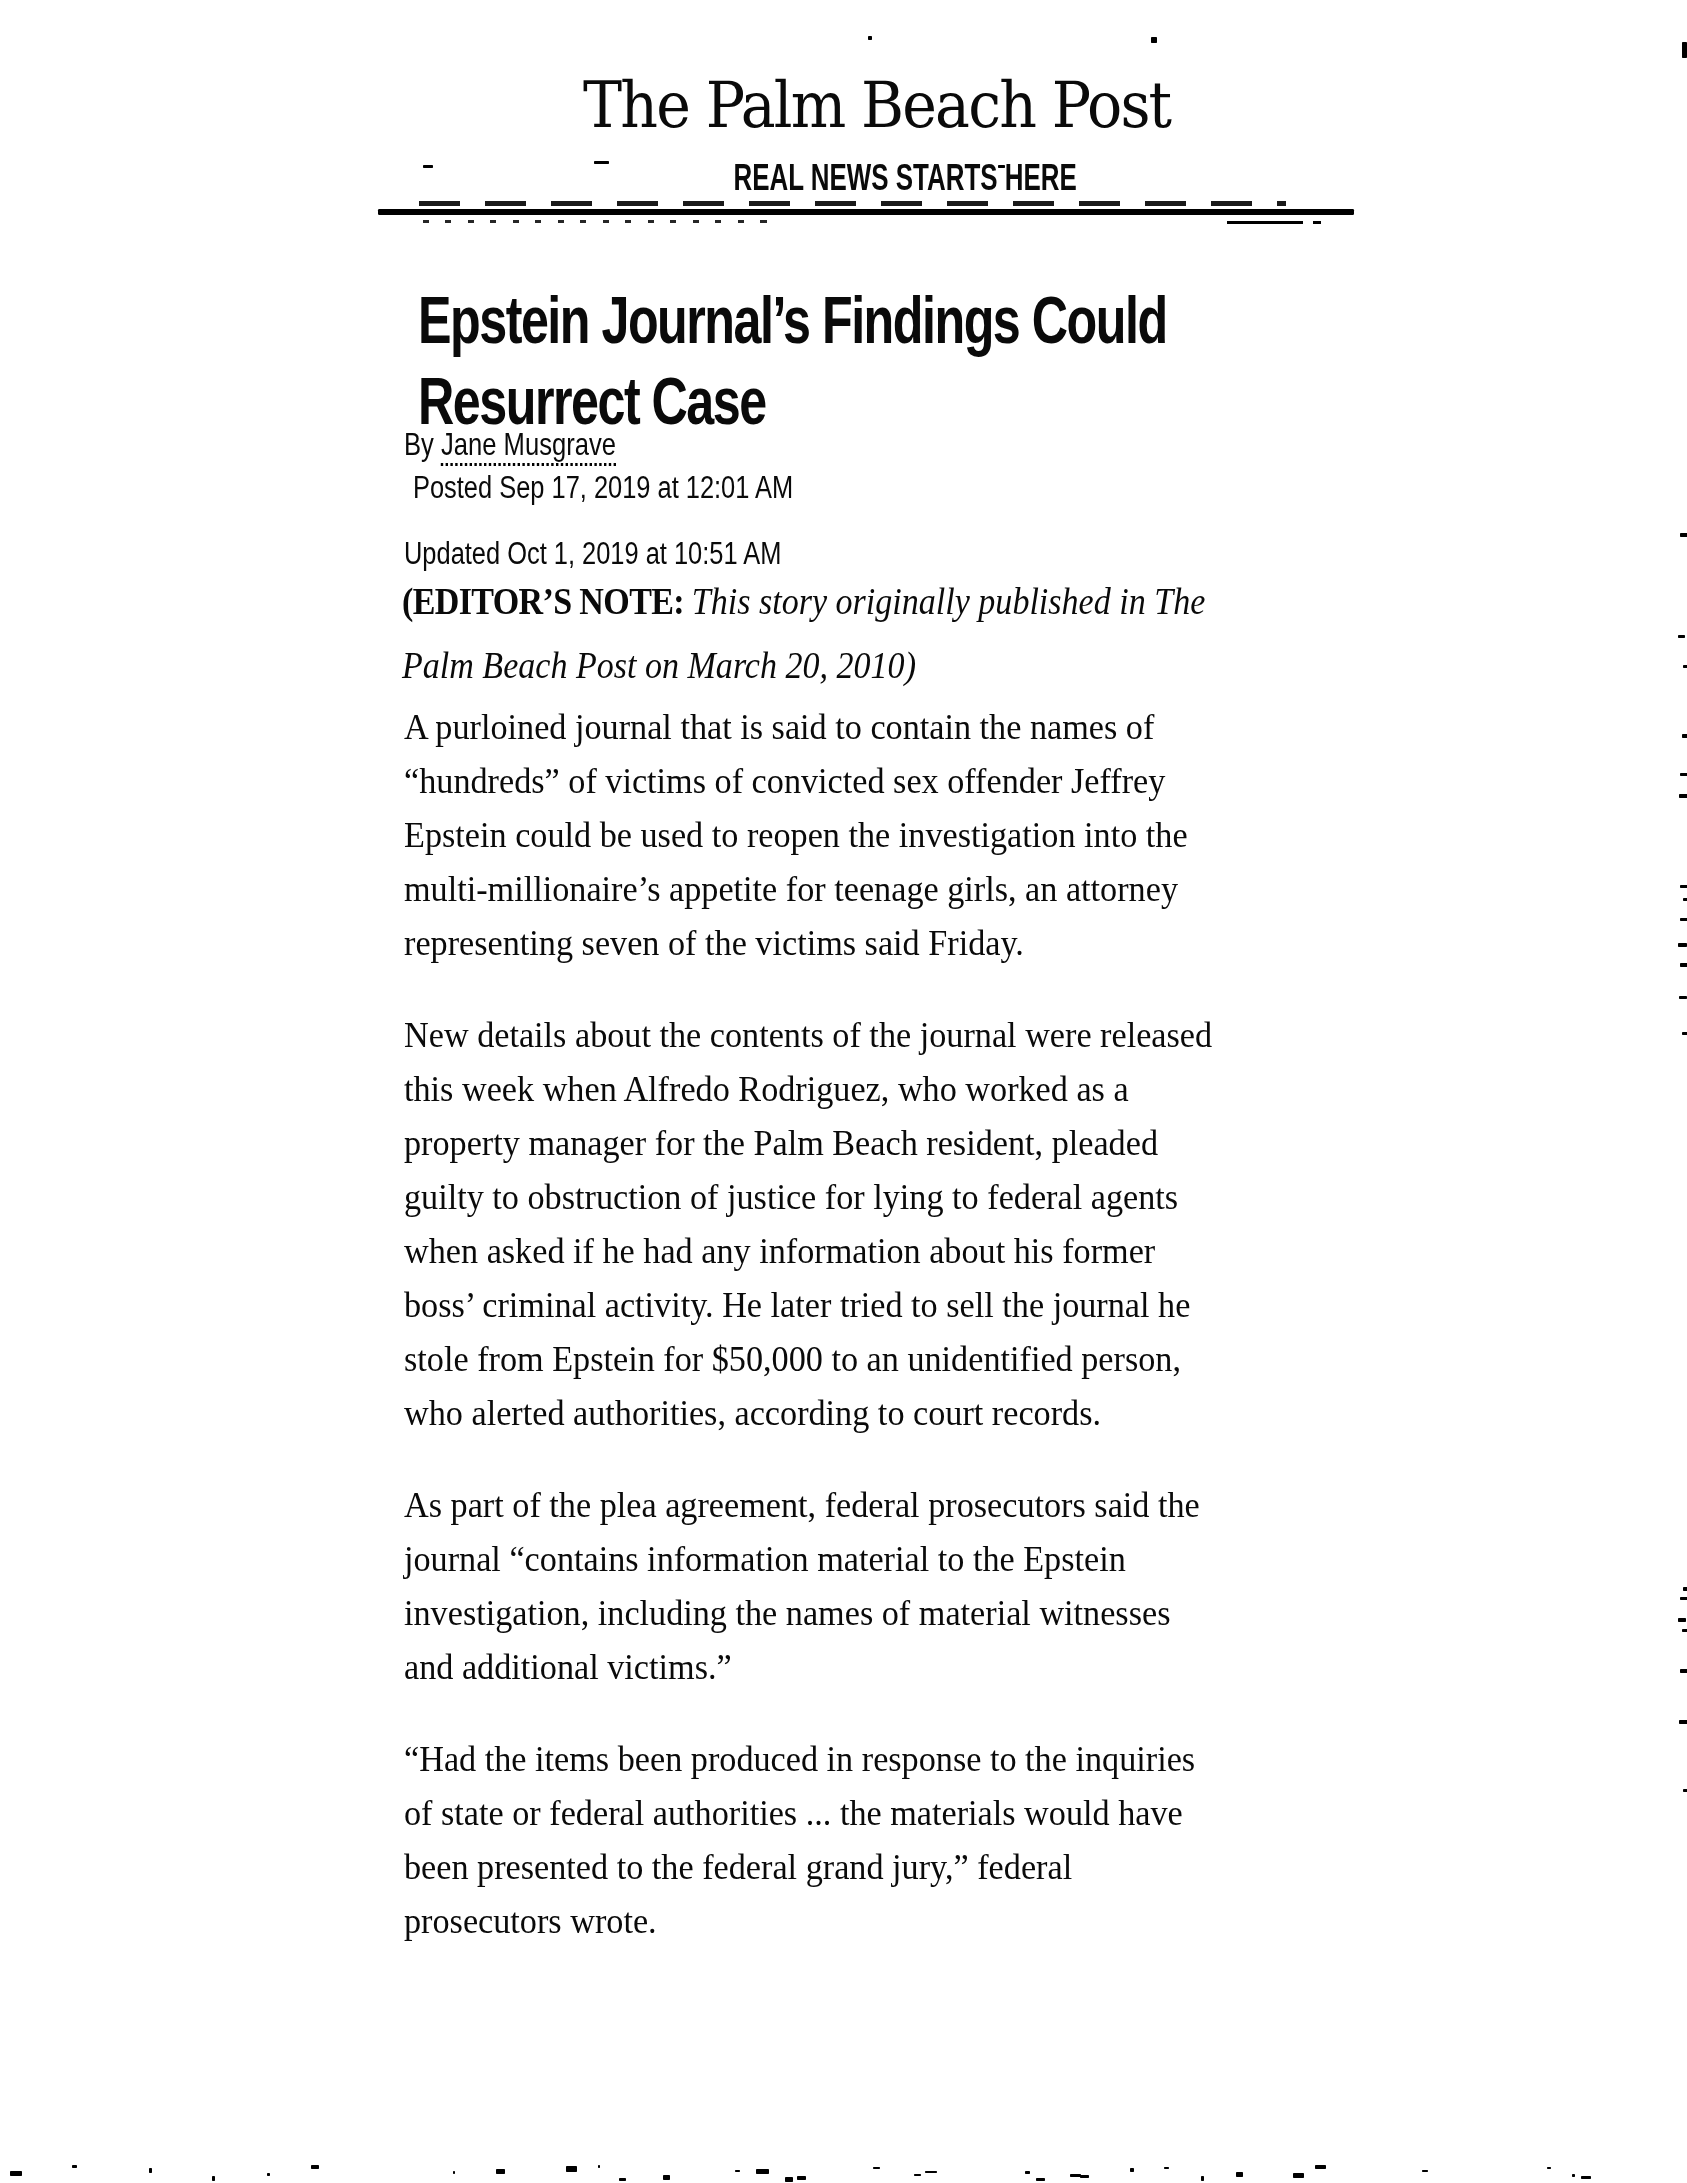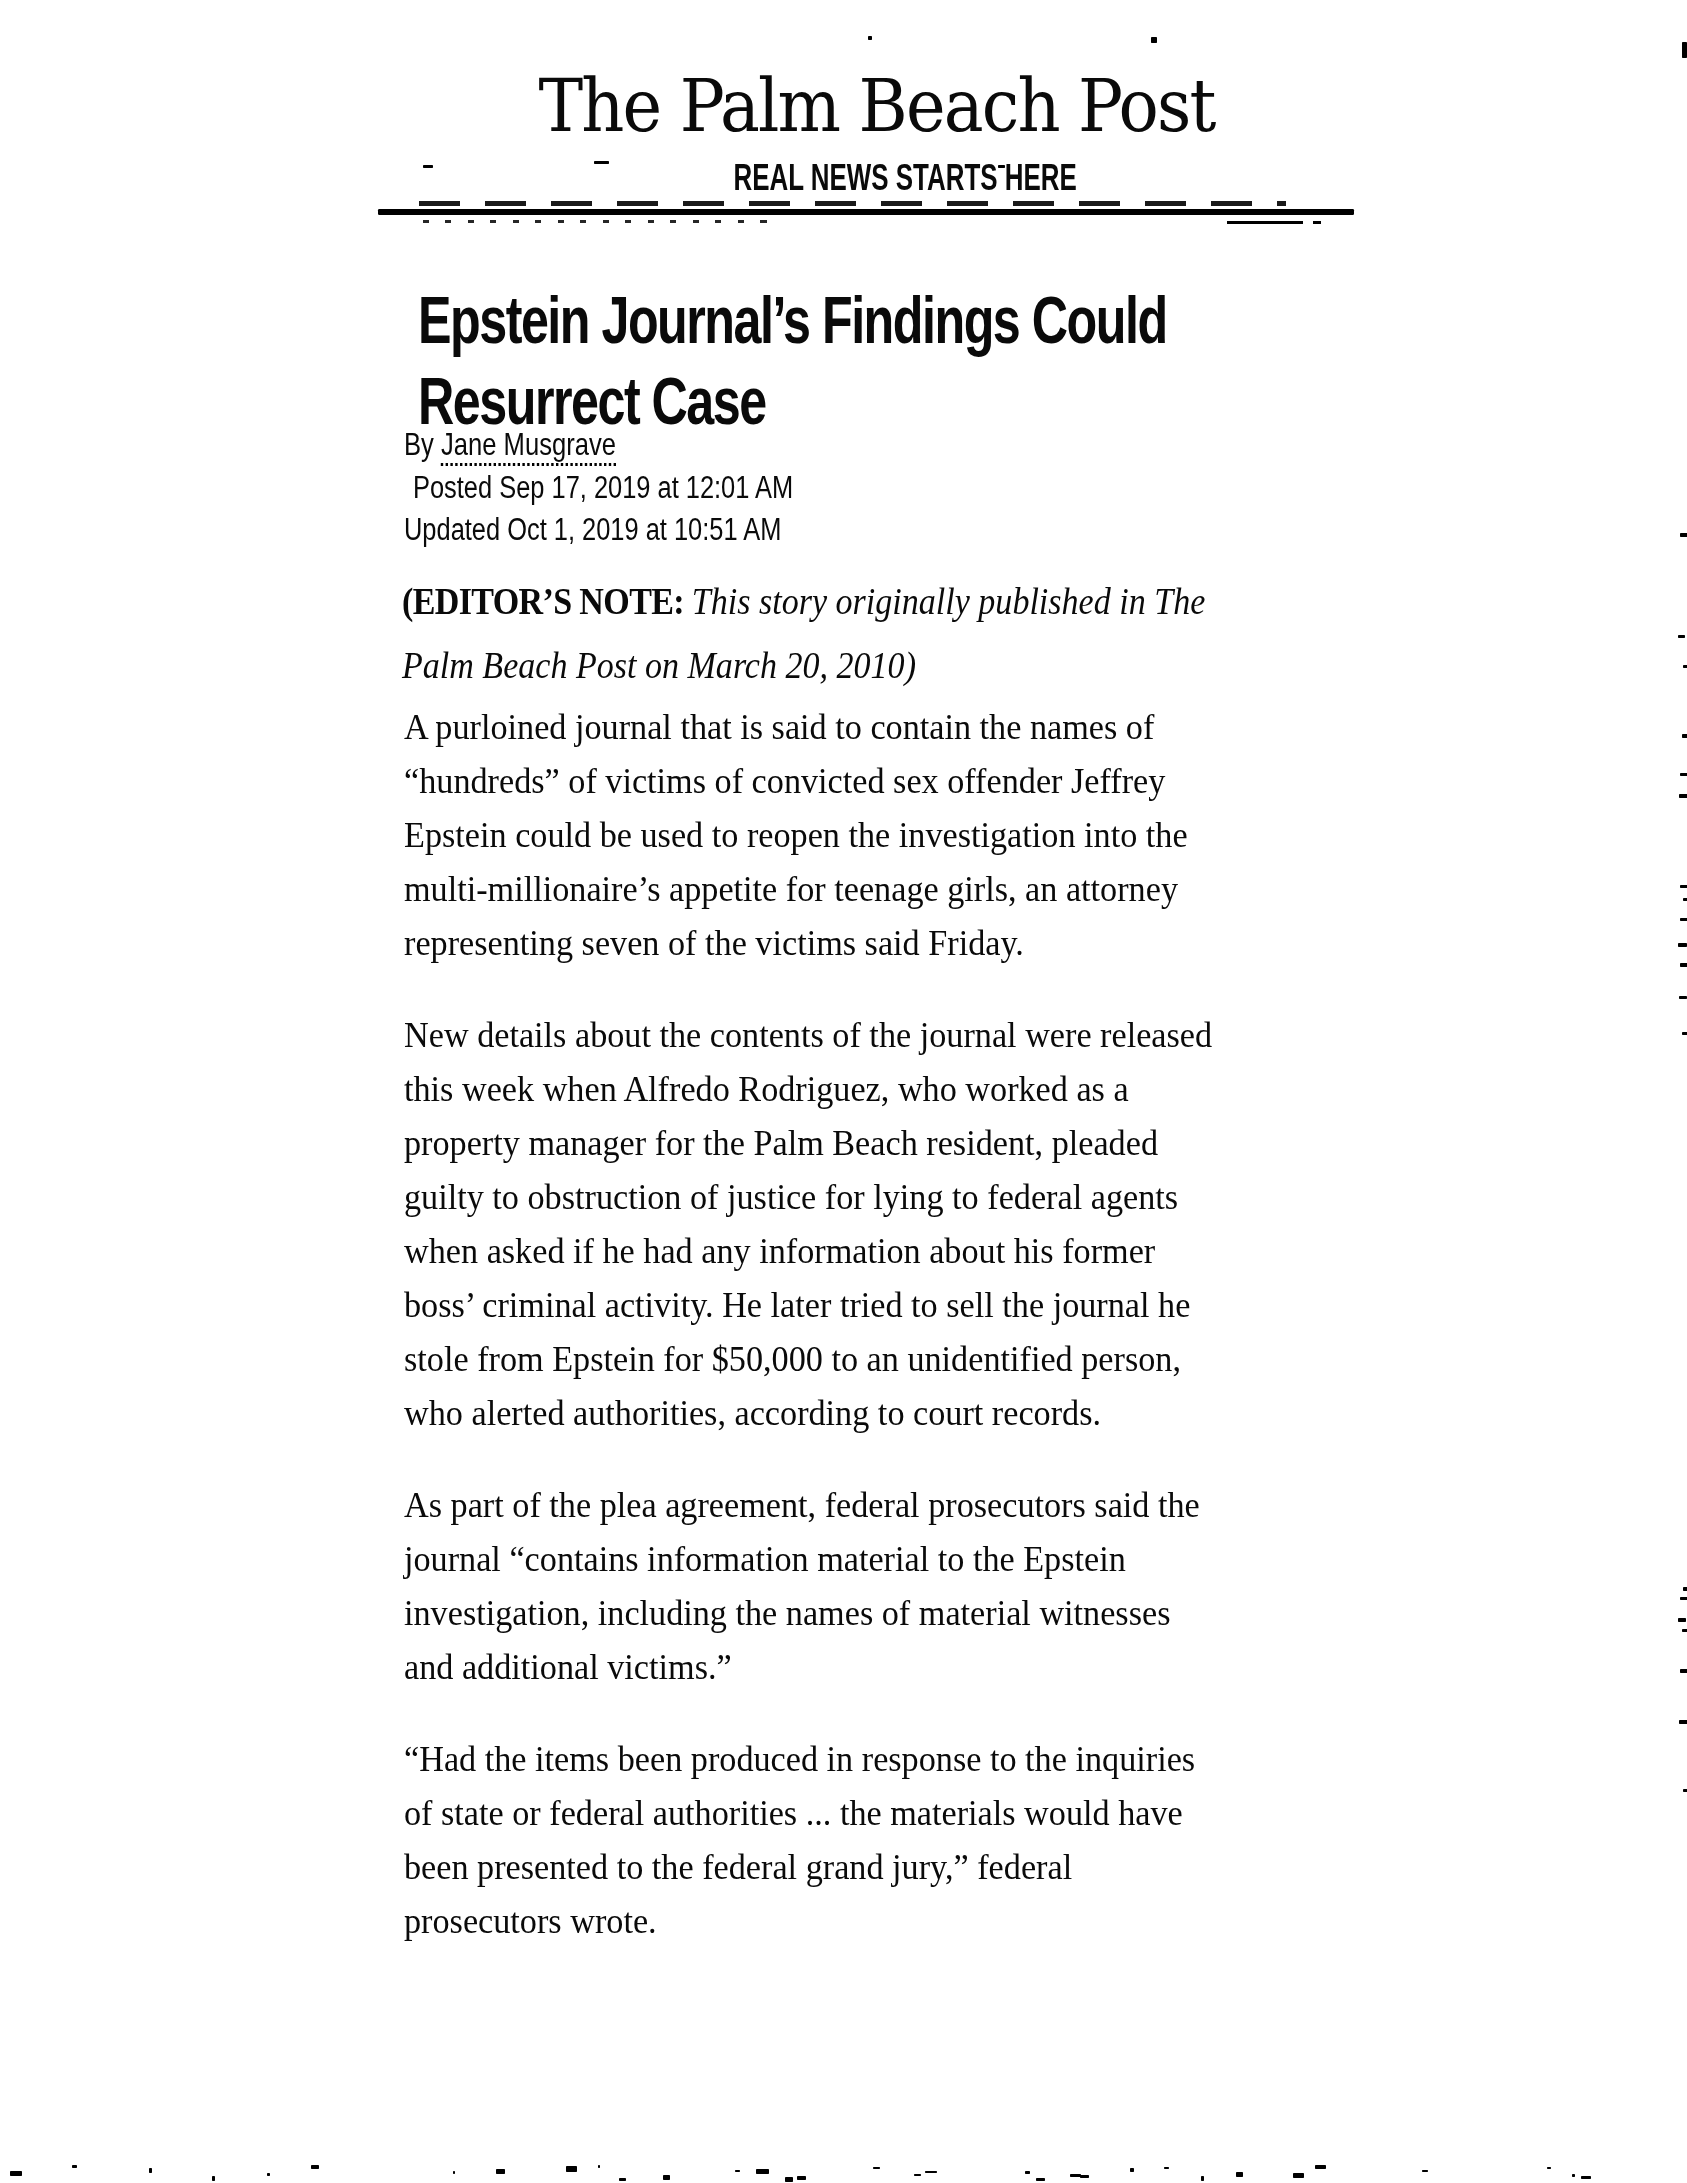--- a/index.html
+++ b/index.html
@@ -16,21 +16,21 @@
   
   .masthead {
     position: absolute;
     top: 53px;
     left: 66px;
     right: 0;
     text-align: center;
   }
   .masthead-title {
     font-family: "DejaVu Serif", "Liberation Serif", serif;
-    font-size: 72px;
+    font-size: 63px;
     line-height: 106px;
     letter-spacing: -2px;
     white-space: nowrap;
   }
   .masthead-title .scx {
     display: inline-block;
     transform: scaleX(0.93);
     transform-origin: center;
   }
   .masthead-tagline {
@@ -122,21 +122,21 @@
     font-size: 31px;
     line-height: 36px;
     white-space: nowrap;
   }
   .meta .scx-block {
     display: inline-block;
     transform: scaleX(0.82);
     transform-origin: left center;
   }
   .meta-posted { top: 470px; margin-left: 9px; }
-  .meta-updated { top: 512px; }
+  .meta-updated { top: 536px; }
 
   .editors-note {
     position: absolute;
     top: 570px; left: 402px;
     font-family: Liberation Serif, serif;
     font-size: 37px;
     line-height: 64px;
     white-space: nowrap;
   }
   .editors-note .en-scale {

